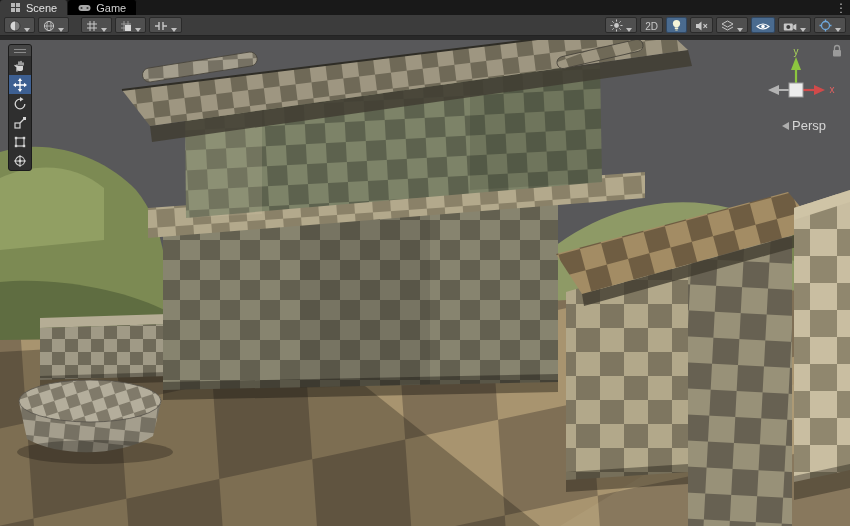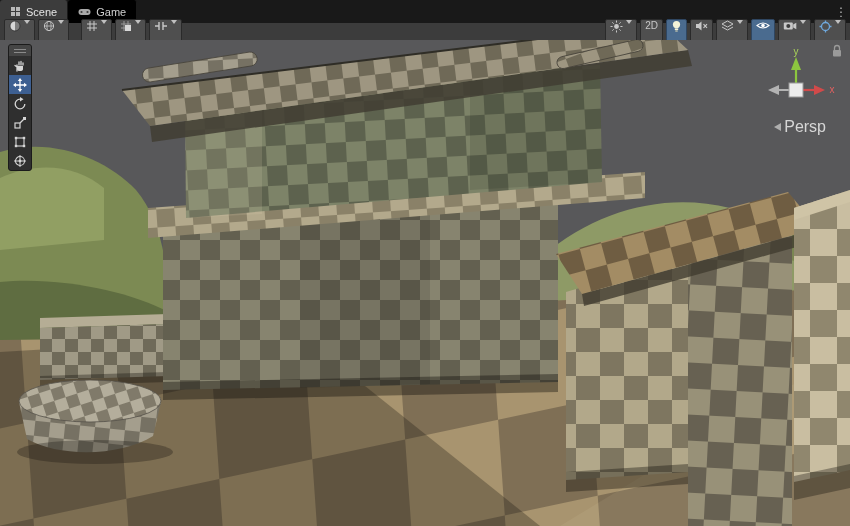--- a/index.html
+++ b/index.html
@@ -7,21 +7,21 @@
   body {
     position: relative;
     background: #282828;
     font-family: "Liberation Sans", sans-serif;
     overflow: hidden;
     user-select: none;
   }
 
   
   .tabbar {
-    height: 23px;
+    height: 15px;
     background: #191919;
     display: flex;
     align-items: stretch;
   }
   .tab {
     display: flex; align-items: center; gap: 5px;
     padding: 0 10px;
     font-size: 11px; color: #cfcfcf;
     background: #000000;
     border-right: 1px solid #191919;
@@ -38,25 +38,25 @@
   
   .toolbar {
     height: 21px;
     background: #3c3c3c;
     border-bottom: 1px solid #232323;
     display: flex; align-items: center;
     padding: 0 4px;
     gap: 3px;
   }
   .tbtn {
-    height: 28px;
+    height: 16px;
     background: #4f4f4f;
     border: 1px solid #2a2a2a;
     border-radius: 2px;
-    display: flex; align-items: flex-start; justify-content: center;
+    display: flex; align-items: flex-end; justify-content: center;
     gap: 3px;
     padding: 0 4px;
     color: #c8c8c8;
     font-size: 10px;
   }
   .tbtn.on { background: #4a6b8f; border-color: #2f4661; color: #fff; }
   .arr {
     width: 0; height: 0;
     border-left: 3px solid transparent; border-right: 3px solid transparent;
     border-top: 4px solid #c0c0c0;
@@ -93,21 +93,21 @@
     display: flex; align-items: center; justify-content: center;
   }
   .tool.sel { background: #3d5f91; }
   .tool svg { display: block; }
 
   
   .gizmo { position: absolute; right: 14px; top: 8px; }
   .persp {
     position: absolute; right: 24px; top: 78px;
     display: flex; align-items: center; gap: 3px;
-    color: #d6d6d6; font-size: 16px;
+    color: #d6d6d6; font-size: 13px;
   }
   .persp .cone {
     width: 0; height: 0;
     border-top: 4px solid transparent; border-bottom: 4px solid transparent;
     border-right: 7px solid #aeaeae;
   }
   .lock { position: absolute; right: 7px; top: 4px; }
 </style>
 </head>
 <body>

